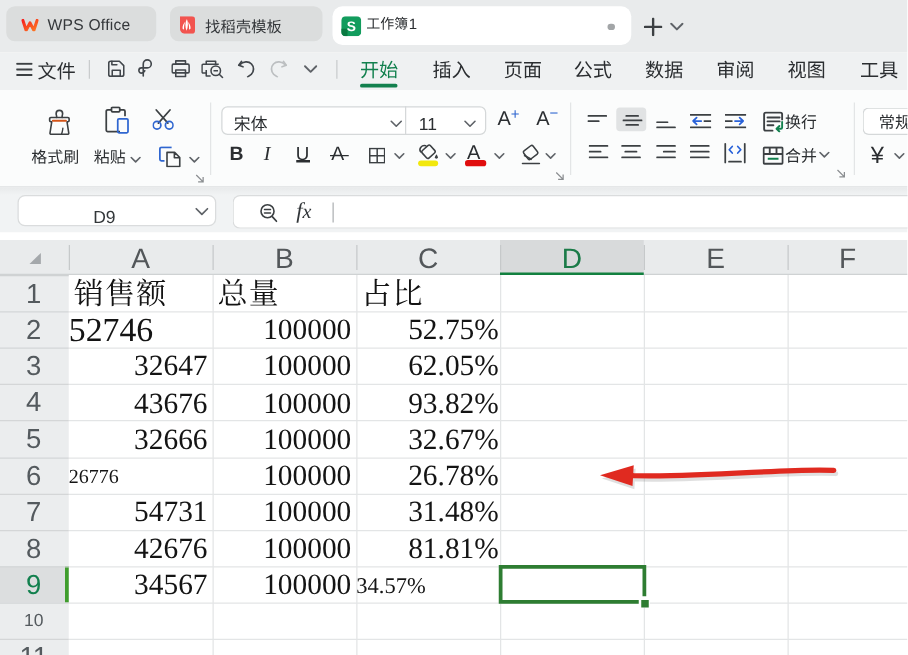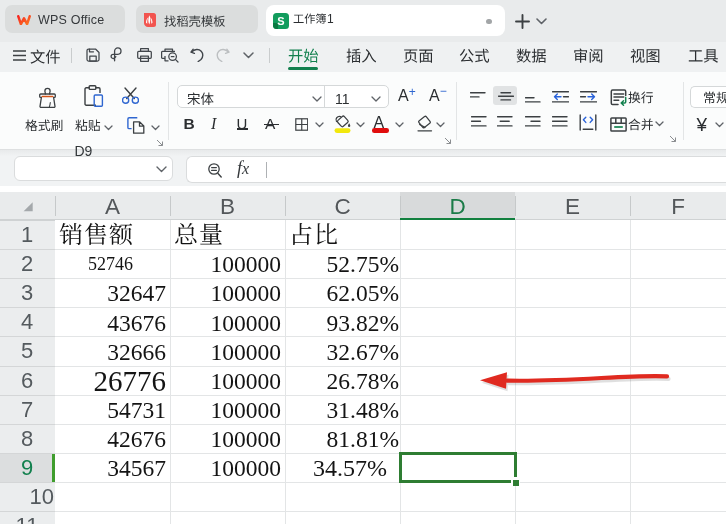--- a/index.html
+++ b/index.html
@@ -319,21 +319,21 @@
       <path transform="translate(1000,880) scale(1,-1)" d="M476 791V259H548V725H824V259H899V791ZM208 830V674H65V604H208V505L207 442H43V371H204C194 235 158 83 36 -17C54 -30 79 -55 90 -70C185 15 233 126 256 239C300 184 359 107 383 67L435 123C411 154 310 275 269 316L275 371H428V442H278L279 506V604H416V674H279V830ZM652 640V448C652 293 620 104 368 -25C383 -36 406 -64 415 -79C568 0 647 108 686 217V27C686 -40 711 -59 776 -59H857C939 -59 951 -19 959 137C941 141 916 152 898 166C894 27 889 1 857 1H786C761 1 753 8 753 35V290H707C718 344 722 398 722 447V640Z"></path>
     </svg>
   </div>
 <div class="abs" style="left:696.5px;top:113.5px;font-size:19px;color:#2b2e31">¥</div>
 <svg class="icon" style="left:715px;top:122px" width="9" height="6" viewBox="0 0 9 6">
     <path d="M1,1 L4.5,4.5 L8,1" stroke="#5f6368" stroke-width="1.3" fill="none" stroke-linecap="round" stroke-linejoin="round"></path>
   </svg>
 <div class="abs" style="left:0;top:151px;width:726px;height:35px;background:#f1f3f4"></div>
 <div class="abs" style="left:0;top:150px;width:726px;height:6px;background:linear-gradient(#e8eaeb,#f1f3f4)"></div>
 <div class="abs" style="left:14px;top:156px;width:159px;height:25px;background:#fff;border:1px solid #dadcdd;border-radius:6px"></div>
-<div class="abs" style="left:74.5px;top:143px;font-size:14px;color:#33373a">D9</div>
+<div class="abs" style="left:74.5px;top:165px;font-size:14px;color:#33373a">D9</div>
 <svg class="icon" style="left:156px;top:166px" width="11" height="7" viewBox="0 0 11 7">
     <path d="M1,1 L5.5,5.5 L10,1" stroke="#5f6368" stroke-width="1.4" fill="none" stroke-linecap="round" stroke-linejoin="round"></path>
   </svg>
 <div class="abs" style="left:186px;top:156px;width:545px;height:27px;background:#fff;border:1px solid #dadcdd;border-radius:6px 0 0 6px;border-right:none"></div>
 <svg class="icon" style="left:208px;top:163px" width="14" height="15" viewBox="0 0 14 15" fill="none" stroke="#3c4043" stroke-linecap="round">
 <circle cx="6" cy="6" r="5.2" stroke-width="1.3"></circle>
 <path d="M3.6,4.6 H8.4 M3.6,7.4 H8.4" stroke-width="1.2"></path>
 <path d="M10,10.5 L13.2,14" stroke-width="1.4"></path>
   </svg>
 <div class="abs" style="left:237px;top:158px;font-size:18px;font-style:italic;color:#33373a;font-family:'Liberation Serif',serif">f<span style="font-size:16px">x</span></div>
@@ -359,21 +359,21 @@
 <div class="abs" style="left:0;top:220px;width:55px;height:304px;background:#ebedee"></div>
 <div class="abs" style="left:0;top:220.0px;width:54px;height:29.1px;background:transparent;text-align:center;line-height:29.1px;font-size:22px;color:#545a5e">1</div>
 <div class="abs" style="left:0;top:249.1px;width:54px;height:29.1px;background:transparent;text-align:center;line-height:29.1px;font-size:22px;color:#545a5e">2</div>
 <div class="abs" style="left:0;top:278.2px;width:54px;height:29.1px;background:transparent;text-align:center;line-height:29.1px;font-size:22px;color:#545a5e">3</div>
 <div class="abs" style="left:0;top:307.3px;width:54px;height:29.1px;background:transparent;text-align:center;line-height:29.1px;font-size:22px;color:#545a5e">4</div>
 <div class="abs" style="left:0;top:336.4px;width:54px;height:29.1px;background:transparent;text-align:center;line-height:29.1px;font-size:22px;color:#545a5e">5</div>
 <div class="abs" style="left:0;top:365.5px;width:54px;height:29.1px;background:transparent;text-align:center;line-height:29.1px;font-size:22px;color:#545a5e">6</div>
 <div class="abs" style="left:0;top:394.6px;width:54px;height:29.1px;background:transparent;text-align:center;line-height:29.1px;font-size:22px;color:#545a5e">7</div>
 <div class="abs" style="left:0;top:423.7px;width:54px;height:29.1px;background:transparent;text-align:center;line-height:29.1px;font-size:22px;color:#545a5e">8</div>
 <div class="abs" style="left:0;top:452.8px;width:54px;height:29.1px;background:#dcdedf;text-align:center;line-height:29.1px;font-size:22px;color:#12804e">9</div>
-<div class="abs" style="left:0;top:481.9px;width:54px;height:29.1px;background:transparent;text-align:right;line-height:29.1px;font-size:22px;color:#545a5e">10</div>
+<div class="abs" style="left:0;top:481.9px;width:54px;height:29.1px;background:transparent;text-align:center;line-height:29.1px;font-size:14px;color:#545a5e">10</div>
 <div class="abs" style="left:0;top:511.0px;width:54px;height:29.1px;background:transparent;text-align:center;line-height:29.1px;font-size:22px;color:#545a5e">11</div>
 <div class="abs" style="left:52px;top:452.8px;width:3px;height:29.1px;background:#3f9d2d"></div>
 <div class="abs" style="left:170px;top:220px;width:1px;height:304px;background:#e3e5e6"></div>
 <div class="abs" style="left:285px;top:220px;width:1px;height:304px;background:#e3e5e6"></div>
 <div class="abs" style="left:400px;top:220px;width:1px;height:304px;background:#e3e5e6"></div>
 <div class="abs" style="left:515px;top:220px;width:1px;height:304px;background:#e3e5e6"></div>
 <div class="abs" style="left:630px;top:220px;width:1px;height:304px;background:#e3e5e6"></div>
 <div class="abs" style="left:55px;top:249.1px;width:671px;height:1px;background:#e3e5e6"></div>
 <div class="abs" style="left:55px;top:278.2px;width:671px;height:1px;background:#e3e5e6"></div>
 <div class="abs" style="left:55px;top:307.3px;width:671px;height:1px;background:#e3e5e6"></div>
@@ -407,44 +407,44 @@
       <path transform="translate(0,880) scale(1,-1)" d="M260 835 249 828C293 787 349 717 365 663C436 617 485 760 260 835ZM373 245 277 255V15C277 -38 296 -52 390 -52H534C733 -52 769 -42 769 -10C769 3 762 11 737 18L734 131H722C711 80 699 36 691 21C686 12 681 10 667 9C649 7 600 6 537 6H396C348 6 343 10 343 27V221C361 224 371 232 373 245ZM177 223 159 224C157 147 114 76 72 49C53 36 42 15 51 -3C63 -22 98 -17 122 2C159 32 202 108 177 223ZM771 229 759 222C807 169 868 80 880 13C950 -40 1003 116 771 229ZM455 288 443 280C492 240 546 169 554 110C619 61 668 210 455 288ZM259 300V339H738V285H748C769 285 802 300 803 307V602C820 605 835 612 841 619L763 679L728 640H593C643 686 695 744 729 788C750 784 763 791 769 802L670 842C643 783 599 699 561 640H265L194 673V279H205C231 279 259 294 259 300ZM738 611V368H259V611Z"></path>
       <path transform="translate(1041,880) scale(1,-1)" d="M52 491 61 462H921C935 462 945 467 947 478C915 507 863 547 863 547L817 491ZM714 656V585H280V656ZM714 686H280V754H714ZM215 783V512H225C251 512 280 527 280 533V556H714V518H724C745 518 778 533 779 539V742C799 746 815 754 822 761L741 824L704 783H286L215 815ZM728 264V188H529V264ZM728 294H529V367H728ZM271 264H465V188H271ZM271 294V367H465V294ZM126 84 135 55H465V-27H51L60 -56H926C941 -56 951 -51 953 -40C918 -9 864 34 864 34L816 -27H529V55H861C874 55 884 60 887 71C856 100 806 138 806 138L762 84H529V159H728V130H738C759 130 792 145 794 151V354C814 358 831 366 837 374L754 438L718 397H277L206 429V112H216C242 112 271 127 271 133V159H465V84Z"></path>
     </svg>
   </div>
 <div style="position:absolute;left:288.5px;top:221.8px;">
     <svg width="49.0" height="24" viewBox="0 0 2041 1000" fill="#141414">
       <path transform="translate(0,880) scale(1,-1)" d="M173 362V-76H184C213 -76 241 -60 241 -53V6H751V-74H761C783 -74 817 -58 819 -52V318C839 323 855 331 862 340L778 403L741 362H514V598H909C924 598 934 603 937 614C900 648 838 696 838 696L785 627H514V799C539 803 549 813 551 827L447 837V362H247L173 394ZM751 332V36H241V332Z"></path>
       <path transform="translate(1041,880) scale(1,-1)" d="M410 546 361 481H222V784C249 788 261 798 264 815L158 826V50C158 30 152 24 120 2L171 -66C177 -61 185 -53 189 -40C315 20 430 81 499 115L494 131C392 95 292 60 222 37V451H472C486 451 496 456 498 467C465 500 410 546 410 546ZM650 813 550 825V46C550 -15 574 -36 657 -36H764C926 -36 964 -25 964 7C964 21 958 28 933 38L930 205H917C905 134 891 61 883 44C878 34 872 31 861 29C846 27 812 26 765 26H666C623 26 614 37 614 63V392C701 429 806 488 899 554C918 544 929 546 938 554L860 631C782 552 689 473 614 419V786C639 790 648 800 650 813Z"></path>
     </svg>
   </div>
-<div class="abs" style="left:55px;top:250.3px;width:111px;text-align:center;font-family:'Liberation Serif',serif;font-size:18px;color:#141414;line-height:29.1px">52746</div>
+<div class="abs" style="left:55px;top:250.3px;width:111px;text-align:left;font-family:'Liberation Serif',serif;font-size:27px;color:#141414;line-height:29.1px">52746</div>
 <div class="abs" style="left:170px;top:250.3px;width:111px;text-align:right;font-family:'Liberation Serif',serif;font-size:23.5px;color:#141414;line-height:29.1px">100000</div>
 <div class="abs" style="left:285px;top:250.3px;width:114px;text-align:right;font-family:'Liberation Serif',serif;font-size:23.5px;color:#141414;line-height:29.1px">52.75%</div>
 <div class="abs" style="left:55px;top:279.4px;width:111px;text-align:right;font-family:'Liberation Serif',serif;font-size:23.5px;color:#141414;line-height:29.1px">32647</div>
 <div class="abs" style="left:170px;top:279.4px;width:111px;text-align:right;font-family:'Liberation Serif',serif;font-size:23.5px;color:#141414;line-height:29.1px">100000</div>
 <div class="abs" style="left:285px;top:279.4px;width:114px;text-align:right;font-family:'Liberation Serif',serif;font-size:23.5px;color:#141414;line-height:29.1px">62.05%</div>
 <div class="abs" style="left:55px;top:308.5px;width:111px;text-align:right;font-family:'Liberation Serif',serif;font-size:23.5px;color:#141414;line-height:29.1px">43676</div>
 <div class="abs" style="left:170px;top:308.5px;width:111px;text-align:right;font-family:'Liberation Serif',serif;font-size:23.5px;color:#141414;line-height:29.1px">100000</div>
 <div class="abs" style="left:285px;top:308.5px;width:114px;text-align:right;font-family:'Liberation Serif',serif;font-size:23.5px;color:#141414;line-height:29.1px">93.82%</div>
 <div class="abs" style="left:55px;top:337.6px;width:111px;text-align:right;font-family:'Liberation Serif',serif;font-size:23.5px;color:#141414;line-height:29.1px">32666</div>
 <div class="abs" style="left:170px;top:337.6px;width:111px;text-align:right;font-family:'Liberation Serif',serif;font-size:23.5px;color:#141414;line-height:29.1px">100000</div>
 <div class="abs" style="left:285px;top:337.6px;width:114px;text-align:right;font-family:'Liberation Serif',serif;font-size:23.5px;color:#141414;line-height:29.1px">32.67%</div>
-<div class="abs" style="left:55px;top:366.7px;width:111px;text-align:right;font-family:'Liberation Serif',serif;font-size:29px;color:#141414;line-height:29.1px">26776</div>
+<div class="abs" style="left:55px;top:366.7px;width:111px;font-family:'Liberation Serif',serif;font-size:16px;color:#141414;line-height:29.1px">26776</div>
 <div class="abs" style="left:170px;top:366.7px;width:111px;text-align:right;font-family:'Liberation Serif',serif;font-size:23.5px;color:#141414;line-height:29.1px">100000</div>
 <div class="abs" style="left:285px;top:366.7px;width:114px;text-align:right;font-family:'Liberation Serif',serif;font-size:23.5px;color:#141414;line-height:29.1px">26.78%</div>
 <div class="abs" style="left:55px;top:395.8px;width:111px;text-align:right;font-family:'Liberation Serif',serif;font-size:23.5px;color:#141414;line-height:29.1px">54731</div>
 <div class="abs" style="left:170px;top:395.8px;width:111px;text-align:right;font-family:'Liberation Serif',serif;font-size:23.5px;color:#141414;line-height:29.1px">100000</div>
 <div class="abs" style="left:285px;top:395.8px;width:114px;text-align:right;font-family:'Liberation Serif',serif;font-size:23.5px;color:#141414;line-height:29.1px">31.48%</div>
 <div class="abs" style="left:55px;top:424.9px;width:111px;text-align:right;font-family:'Liberation Serif',serif;font-size:23.5px;color:#141414;line-height:29.1px">42676</div>
 <div class="abs" style="left:170px;top:424.9px;width:111px;text-align:right;font-family:'Liberation Serif',serif;font-size:23.5px;color:#141414;line-height:29.1px">100000</div>
 <div class="abs" style="left:285px;top:424.9px;width:114px;text-align:right;font-family:'Liberation Serif',serif;font-size:23.5px;color:#141414;line-height:29.1px">81.81%</div>
 <div class="abs" style="left:55px;top:454.0px;width:111px;text-align:right;font-family:'Liberation Serif',serif;font-size:23.5px;color:#141414;line-height:29.1px">34567</div>
 <div class="abs" style="left:170px;top:454.0px;width:111px;text-align:right;font-family:'Liberation Serif',serif;font-size:23.5px;color:#141414;line-height:29.1px">100000</div>
-<div class="abs" style="left:285px;top:454.0px;width:102px;text-align:right;font-family:'Liberation Serif',serif;font-size:24px;color:#141414;line-height:29.1px">34.57%</div>
+<div class="abs" style="left:285px;top:454.0px;width:102px;font-family:'Liberation Serif',serif;font-size:18px;color:#141414;line-height:29.1px">34.57%</div>
 <div class="abs" style="left:398.8px;top:451.8px;width:118px;height:31.5px;border:3px solid #2e7d32"></div>
 <div class="abs" style="left:510.5px;top:477.3px;width:9px;height:9px;background:#fff"></div>
 <div class="abs" style="left:512.8px;top:479.6px;width:6.5px;height:6.5px;background:#2e7d32"></div>
 <svg class="icon" style="left:470px;top:360px" width="210" height="40" viewBox="0 0 210 40">
 <g opacity="0.18" transform="translate(1.5,2.5)">
 <path d="M197,16.3 C162,14.2 100,22 37,20.6" stroke="#555" stroke-width="4.2" fill="none" stroke-linecap="round"></path>
 <path d="M10,20.2 L37,12.2 L36,28.8 Z" fill="#555"></path>
 </g>
 <path d="M197,16.3 C162,14.2 100,22 37,20.6" stroke="#e02a20" stroke-width="4.2" fill="none" stroke-linecap="round"></path>
 <path d="M10,20.2 L37,12.2 L36,28.8 Z" fill="#e02a20"></path>

